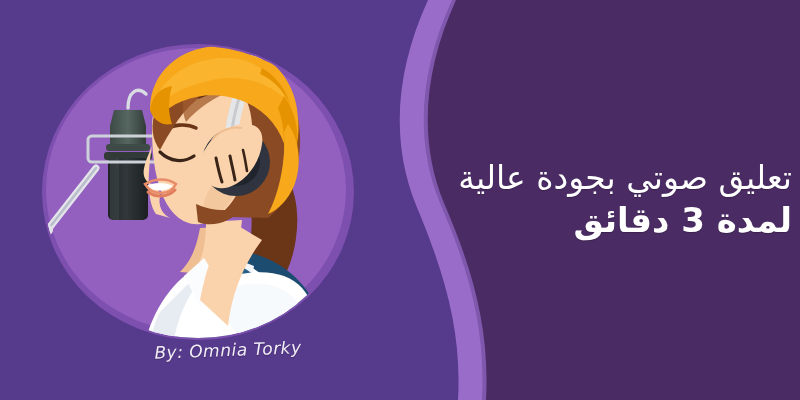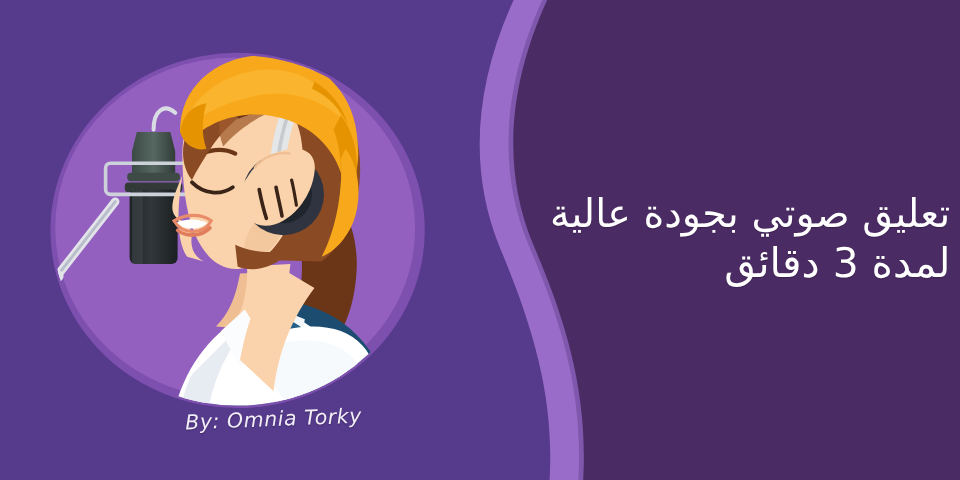--- a/index.html
+++ b/index.html
@@ -46,20 +46,21 @@
     line-height: 1.28;
     font-weight: 400;
     text-align: right;
     white-space: nowrap;
     letter-spacing: 0px;
     text-shadow: 0 1px 1px rgba(0,0,0,0.20);
   }
   .headline.line2 {
     font-size: 34px;
     margin-top: 0;
+    font-weight: bold;
   }
   #signature {
     position: absolute;
     left: 128px;
     top: 340px;
     width: 200px;
     text-align: center;
     color: #f2eef7;
     font-family: "DejaVu Sans", "Liberation Sans", sans-serif;
     font-size: 17px;

